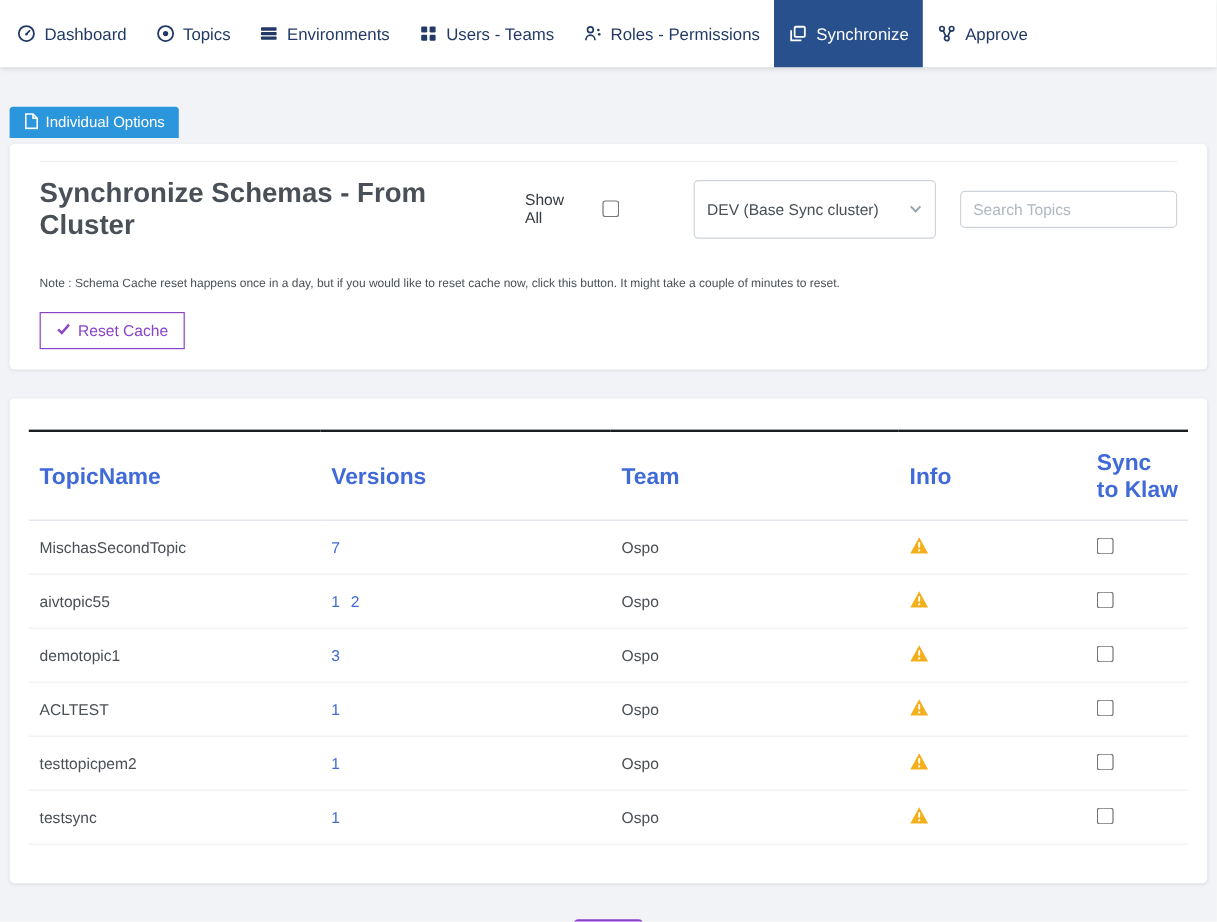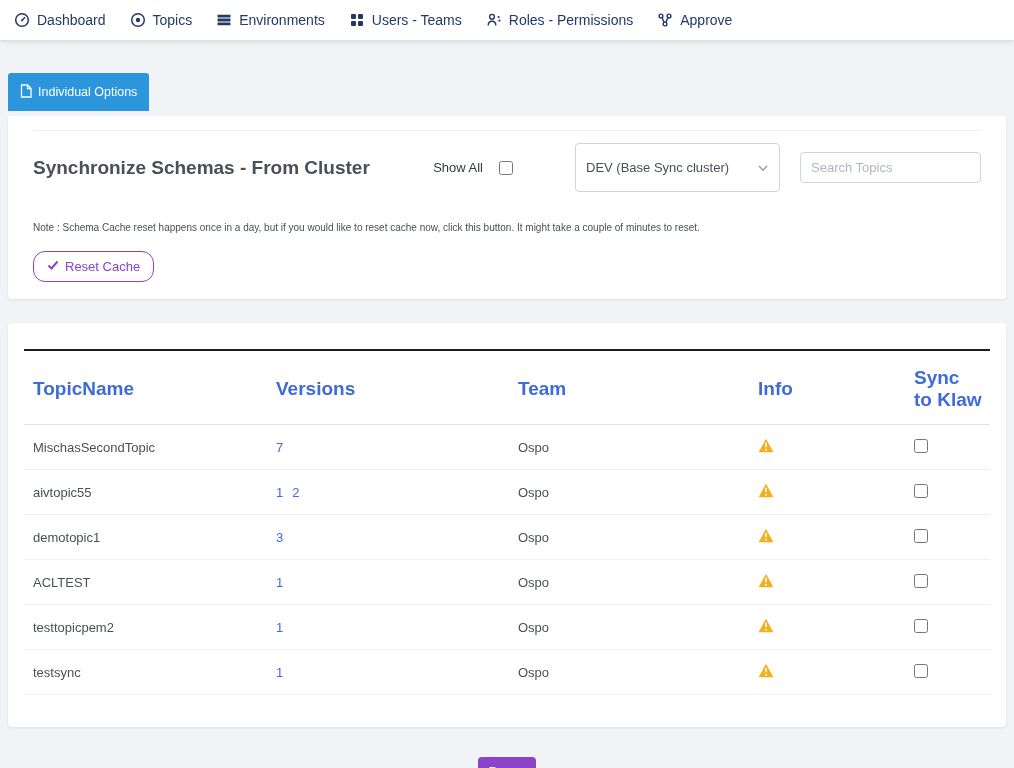--- a/index.html
+++ b/index.html
@@ -6,58 +6,58 @@
   html, body { margin: 0; padding: 0; }
   body {
     width: 1014px; height: 768px; overflow: hidden;
     background: #f1f3f6;
     font-family: "Liberation Sans", sans-serif;
     color: #4a5056;
   }
 
   
   .topnav {
-    background: #ffffff; height: 40px;
+    background: #ffffff; height: 56px;
     display: flex; align-items: stretch;
     box-shadow: 0 1px 5px rgba(0,0,0,.15);
     position: relative; z-index: 2; padding-left: 2px;
   }
   #nav { display: flex; align-items: stretch; }
   .nav-item {
     display: flex; align-items: center; gap: 7px;
     padding: 0 12px; color: #233a66; font-size: 14px;
     text-decoration: none; cursor: pointer; white-space: nowrap;
   }
   .nav-item .icon { display: flex; }
   .nav-item .icon svg { display: block; }
   .nav-item.active { background: #27508c; color: #ffffff; }
 
   
   .page { padding: 0 8px; margin-top: 33px; }
 
   .tab-individual {
     display: inline-flex; align-items: center; gap: 6px;
     background: #2b96dc; color: #fff; border: none;
-    border-radius: 3px 3px 0 0; padding: 0 12px; height: 38px;
+    border-radius: 3px 3px 0 0; padding: 0 12px; height: 26px;
     font-size: 12.5px; cursor: pointer; margin-bottom: 5px;
     font-family: "Liberation Sans", sans-serif;
   }
 
   .card {
     background: #ffffff; border-radius: 4px;
     box-shadow: 0 1px 3px rgba(0,0,0,.08);
   }
 
   
   .card-top { padding: 14px 25px 17px; }
   .card-top-inner { border-top: 1px solid #eceef1; padding-top: 12px; }
 
   .panel-header { display: flex; align-items: center; }
   .panel-title {
-    margin: 0; font-size: 19px; font-weight: 700; color: #495057;
+    margin: 0; font-size: 23px; font-weight: 700; color: #495057;
   }
   .controls { margin-left: auto; display: flex; align-items: center; }
   .showall-label { font-size: 13px; color: #343a40; margin-right: 16px; }
   .showall-cb { width: 14px; height: 14px; margin: 0; cursor: pointer; }
 
   .select-box {
     margin-left: 62px; margin-right: 20px;
     width: 205px; height: 49px;
     border: 1px solid #ced4da; border-radius: 4px;
     display: flex; align-items: center; padding: 0 10px;
@@ -73,21 +73,21 @@
     font-family: "Liberation Sans", sans-serif; outline: none; background: #fff;
   }
   .search-input::placeholder { color: #b0b7bf; }
 
   .note { margin: 30px 0 0; font-size: 10px; color: #495057; }
 
   .btn-outline-purple {
     margin-top: 18px;
     display: inline-flex; align-items: center; gap: 6px;
     background: #fff; color: #8a43c9; border: 1px solid #8a43c9;
-    border-radius: 12px; padding: 7px 13px; font-size: 13px;
+    border-radius: 0; padding: 7px 13px; font-size: 13px;
     cursor: pointer; font-family: "Liberation Sans", sans-serif;
   }
 
   
   .card-table { margin-top: 24px; padding: 26px 16px 32px; }
   table { width: 100%; border-collapse: collapse; border-top: 2px solid #1b1e21; }
   thead th {
     text-align: left; color: #3f6ad8; font-size: 19px; font-weight: 700;
     padding: 16px 8px 13px 9px; border-bottom: 1px solid #dee2e6;
   }
@@ -173,20 +173,29 @@
       <a class="nav-item">
         <span class="icon">
           <svg width="16" height="16" viewBox="0 0 16 16">
             <circle cx="6" cy="4.8" r="2.4" fill="none" stroke="currentColor" stroke-width="1.4"></circle>
             <path d="M2.2 13.5c0-2.6 1.8-4.2 3.8-4.2s3.8 1.6 3.8 4.2" fill="none" stroke="currentColor" stroke-width="1.4"></path>
             <circle cx="12.6" cy="5" r="1.1" fill="currentColor"></circle>
             <circle cx="13.4" cy="8.6" r="1.1" fill="currentColor"></circle>
           </svg>
         </span>
         <span class="nav-label">Roles - Permissions</span>
+      </a>
+      <a class="nav-item active">
+        <span class="icon">
+          <svg width="16" height="16" viewBox="0 0 16 16">
+            <rect x="5.2" y="2.3" width="8.5" height="8.5" rx="1" fill="none" stroke="currentColor" stroke-width="1.5"></rect>
+            <path d="M10.8 13.7 H2.3 V5.2" fill="none" stroke="currentColor" stroke-width="1.5"></path>
+          </svg>
+        </span>
+        <span class="nav-label">Synchronize</span>
       </a>
       <a class="nav-item">
         <span class="icon">
           <svg width="16" height="16" viewBox="0 0 16 16">
             <circle cx="4" cy="4" r="1.9" fill="none" stroke="currentColor" stroke-width="1.4"></circle>
             <circle cx="12" cy="4" r="1.9" fill="none" stroke="currentColor" stroke-width="1.4"></circle>
             <circle cx="8" cy="12" r="1.9" fill="none" stroke="currentColor" stroke-width="1.4"></circle>
             <path d="M5 5.5 L7.2 10.4 M11 5.5 L8.8 10.4" stroke="currentColor" stroke-width="1.4" fill="none"></path>
           </svg>
         </span>

